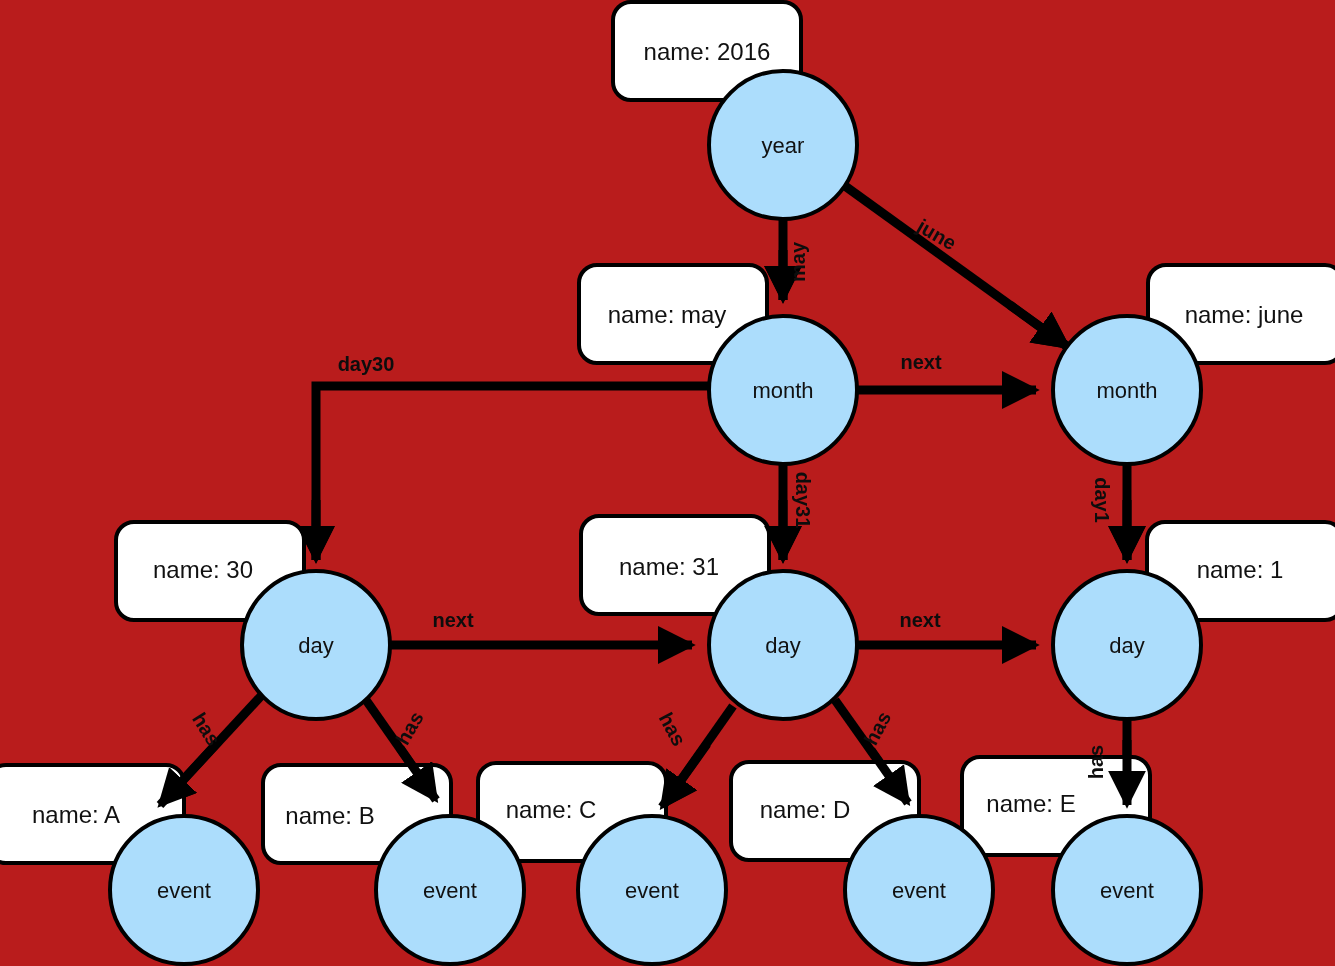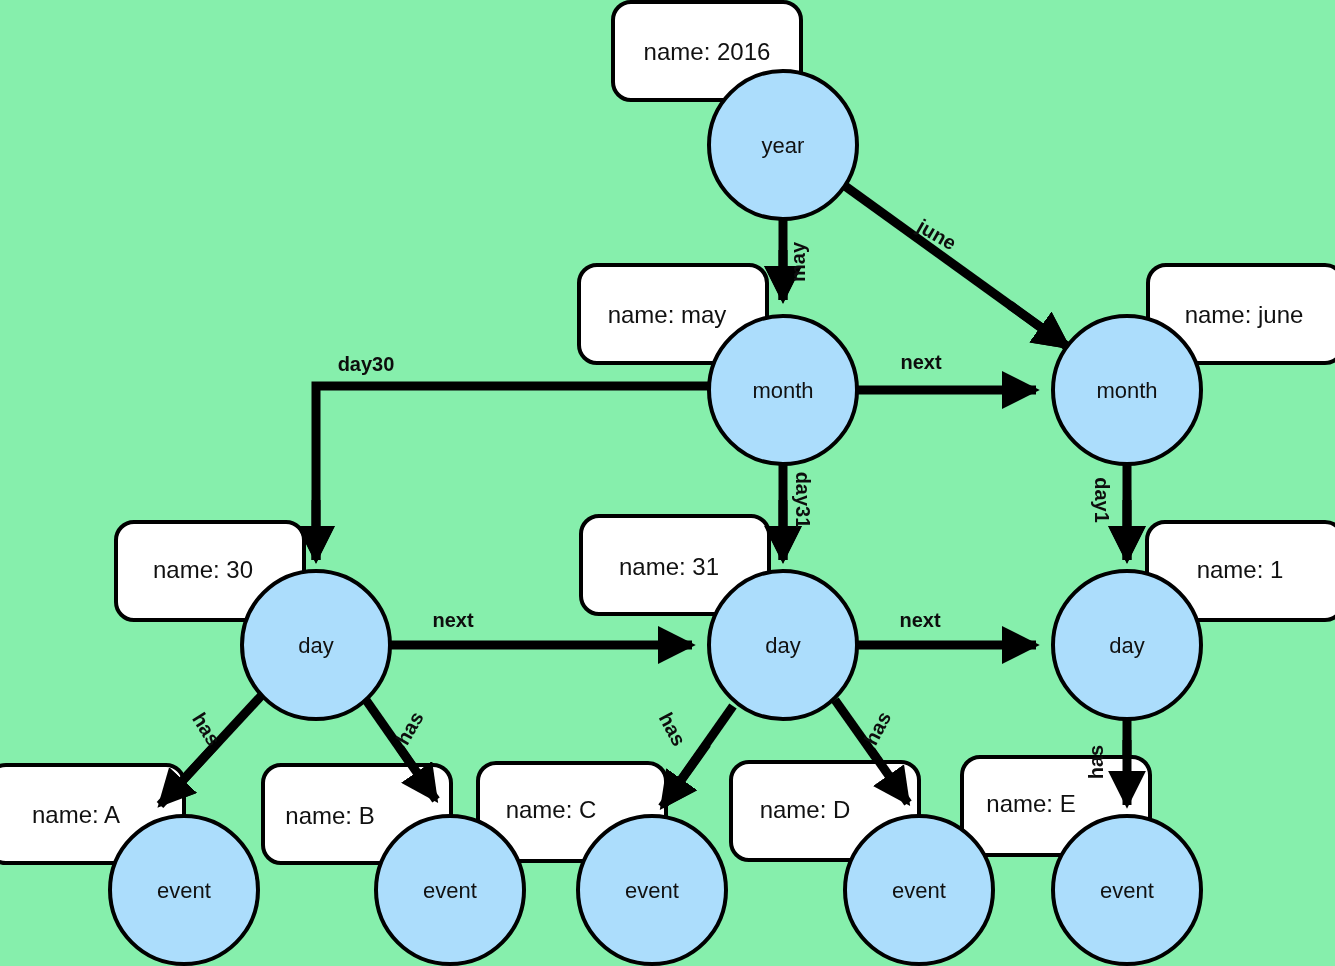--- a/index.html
+++ b/index.html
@@ -4,21 +4,21 @@
 <style>
   html, body {
     margin: 0;
     padding: 0;
     background: #808080;
   }
   #stage {
     position: relative;
     width: 1335px;
     height: 966px;
-    background: #86efac;
+    background: #b91c1c;
     overflow: hidden;
     font-family: "Liberation Sans", sans-serif;
   }
   svg#graph {
     position: absolute;
     left: 0;
     top: 0;
     width: 1335px;
     height: 966px;
     display: block;

